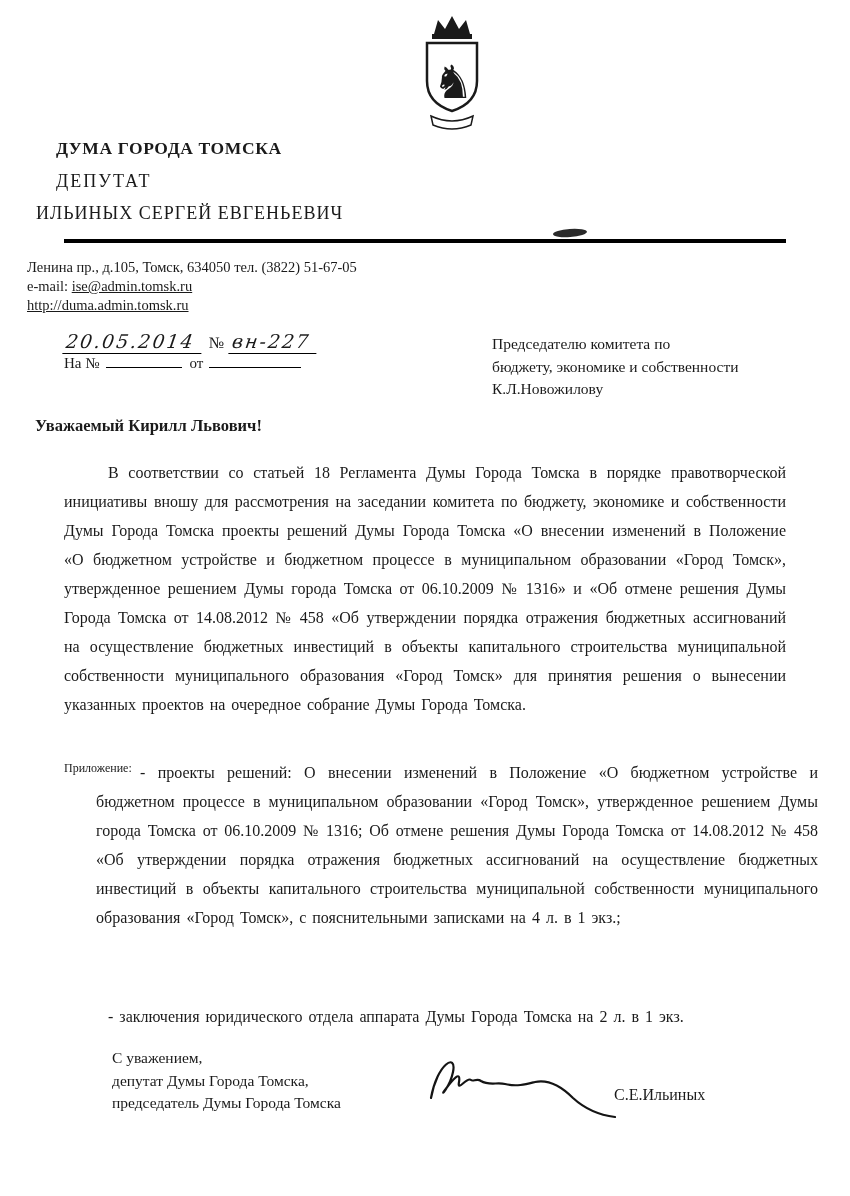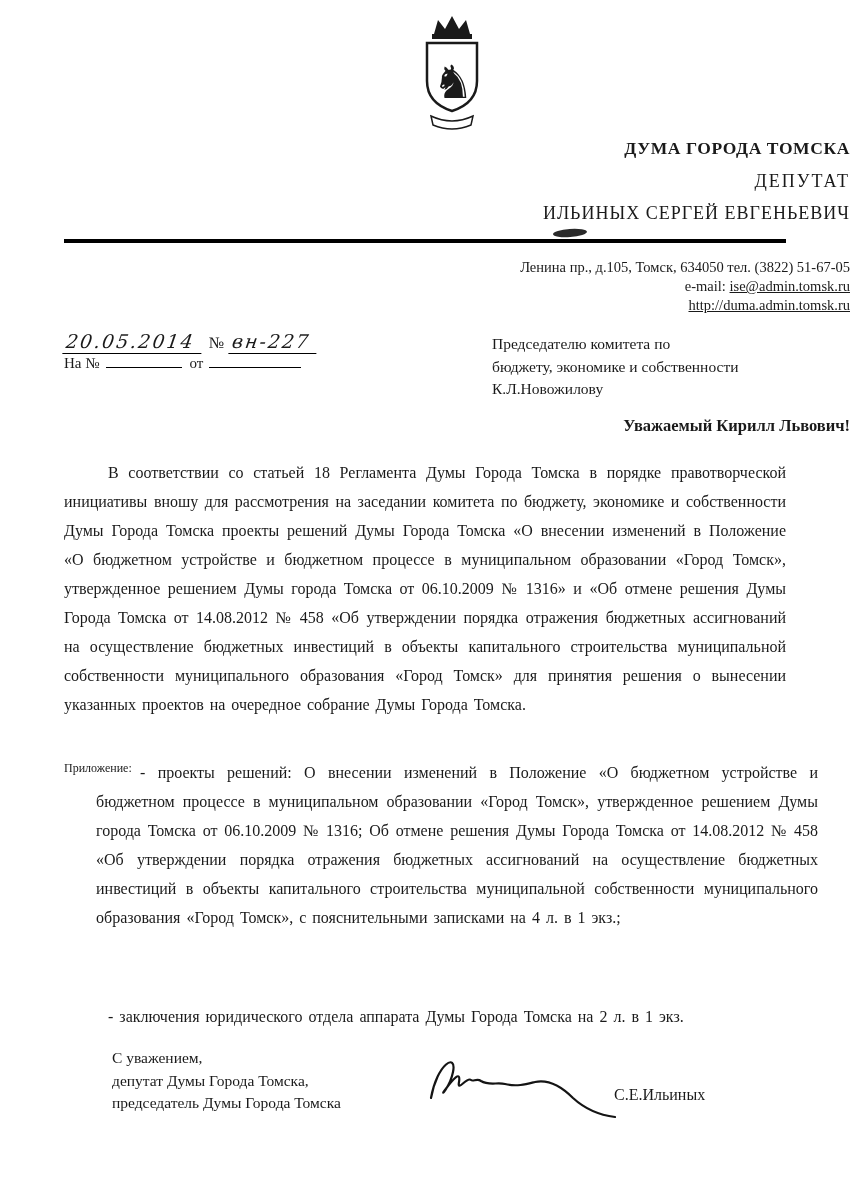--- a/index.html
+++ b/index.html
@@ -3,21 +3,21 @@
 <meta charset="utf-8">
 <style>
   html,body { margin:0; padding:0; background:#ffffff; }
   .page {
     position:relative; width:850px; height:1196px; margin:0 auto;
     background:#ffffff; color:#1a1a1a; overflow:hidden;
     font-family:"Liberation Serif", serif;
   }
   
   .coa { position:absolute; top:12px; left:419px; width:66px; height:122px; }
-  .center-shift { position:absolute; left:0; right:0; text-align:right; padding-left:56px; }
+  .center-shift { position:absolute; left:0; right:0; text-align:left; padding-left:56px; }
   .org-name   { top:138px; font-size:17.5px; font-weight:bold; letter-spacing:.6px; }
   .role-name  { top:171px; font-size:18px; letter-spacing:2px; }
   .deputy-name{ top:203px; font-size:18px; letter-spacing:1px;padding-left:36px; }
   .smudge { position:absolute; top:229px; left:553px; width:34px; height:8px;
             background:#2a2a2a; border-radius:50%; transform:rotate(-4deg); }
   .rule { position:absolute; top:239px; left:64px; width:722px; height:4px; background:#000; }
   
   .contacts { top:258px; font-size:14.5px; line-height:19px;padding-left:27px; }
   .contacts .lnk { text-decoration:underline; }
   
@@ -25,21 +25,21 @@
   .hand { font-family:"DejaVu Serif", serif; font-style:italic; font-size:19px;
           letter-spacing:2px; display:inline-block; transform:skewX(-8deg); }
   .u-date { border-bottom:1.5px solid #000; padding:0 8px 1px 2px; }
   .no-sign { font-size:16px; margin:0 6px; }
   .na-line { margin-top:0; font-size:15px; }
   .blank { display:inline-block; border-bottom:1.5px solid #000; height:13px; vertical-align:baseline; }
   .blank.w1 { width:76px; margin:0 8px 0 6px; }
   .blank.w2 { width:92px; margin-left:6px; }
   .addressee { position:absolute; top:333px; left:492px; font-size:15.5px; line-height:22.5px; }
   
-  .salutation { top:416px; font-size:16.5px; font-weight:bold; padding-left:56px; }
+  .salutation { top:416px; font-size:16.5px; font-weight:bold; padding-left:35px; }
   .body-par {
     position:absolute; left:64px; width:722px;
     font-size:16px; line-height:29px; text-align:justify; text-indent:44px;
     word-spacing:2px;
   }
   .par-main   { top:458px; }
   .attach-lbl { position:absolute; left:64px; top:761px; font-size:12px; }
   .par-att1   { top:758px;margin-left:32px; }
   .par-att2   { top:1002px; text-align:left; }
   

